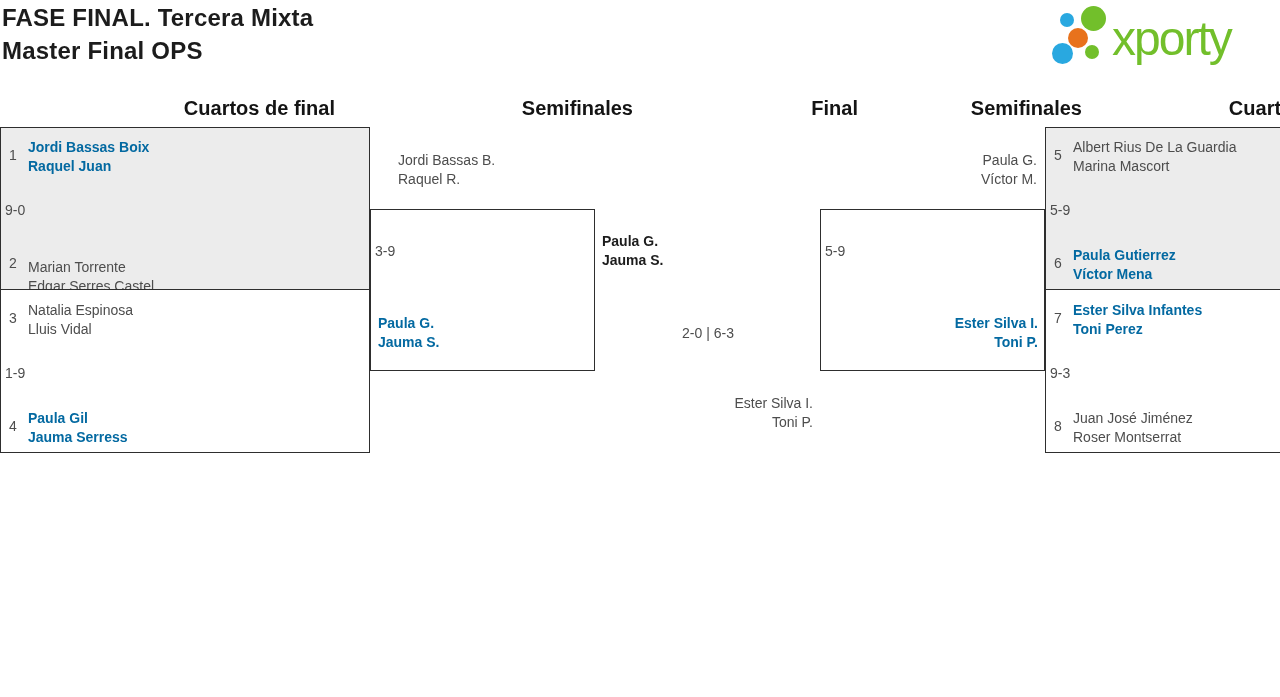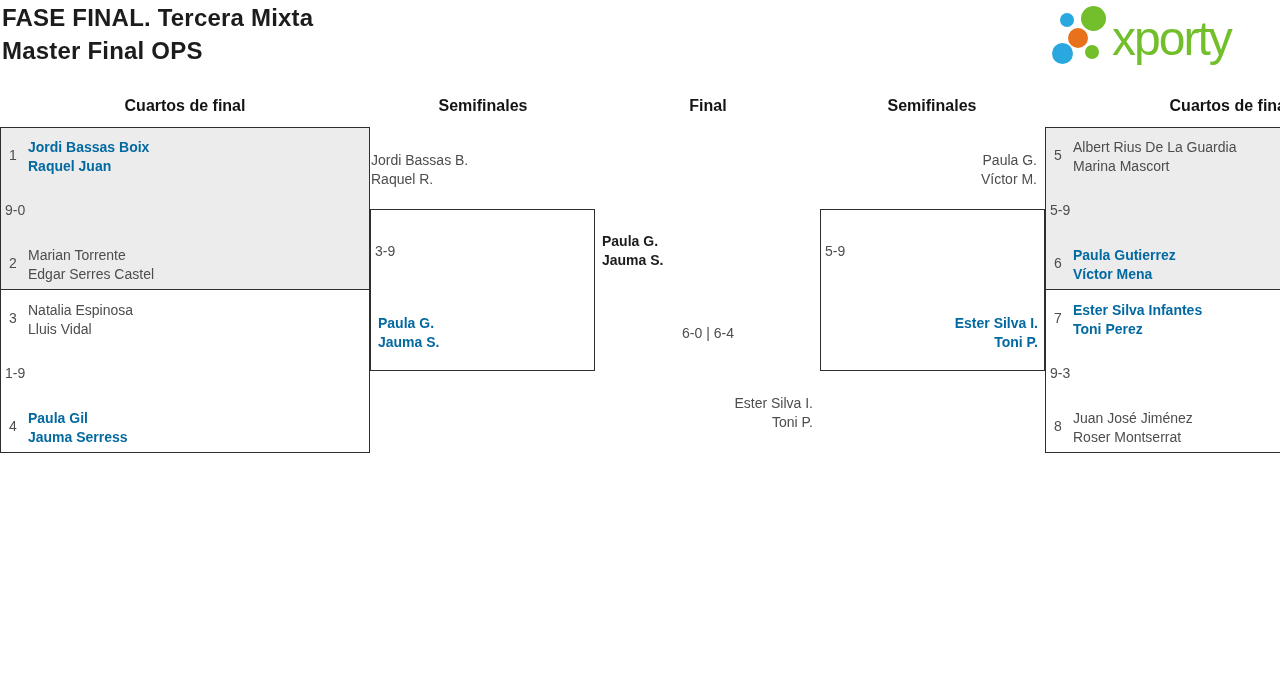--- a/index.html
+++ b/index.html
@@ -3,22 +3,22 @@
 <meta charset="utf-8">
 <style>
   html,body { margin:0; padding:0; background:#ffffff; }
   .stage {
     position:relative; width:1280px; height:697px; background:#ffffff;
     overflow:hidden; font-family:"Liberation Sans", sans-serif;
     -webkit-font-smoothing:antialiased;
   }
   .title { position:absolute; left:2px; top:1px; font-size:24px; font-weight:700;
            line-height:33px; color:#1c1c1c; letter-spacing:0.2px; }
-  .colh  { position:absolute; top:97px; width:300px; text-align:center;
-           font-size:16px; font-weight:700; color:#141414; }
+  .colh  { position:absolute; top:97px; width:300px; text-align:right;
+           font-size:20px; font-weight:700; color:#141414; }
   .box   { position:absolute; border:1px solid #2e2e2e; box-sizing:border-box; background:#ffffff; }
   .box.gray { background:#ececec; }
   .seed  { position:absolute; font-size:14px; color:#4d4d4d; }
   .team  { position:absolute; font-size:14px; line-height:19px; color:#4d4d4d; white-space:nowrap; }
   .team.w { font-weight:700; color:#0369a1; }
   .team.ra { text-align:right; }
   .score { position:absolute; left:4px; width:100%; text-align:left;
            font-size:14px; color:#4d4d4d; }
   .free  { position:absolute; font-size:14px; line-height:19px; color:#4d4d4d; white-space:nowrap; }
   .free.w { font-weight:700; color:#1c1c1c; }
@@ -55,58 +55,58 @@
   <div class="colh" style="left:1080px">Cuartos de final</div>
 
   <div class="box gray" style="left:0;top:127px;width:370px;height:163px">
     <div class="seed" style="left:8px;top:19px">1</div>
     <div class="team w" style="left:27px;top:10px">
       <div>Jordi Bassas Boix</div>
       <div>Raquel Juan</div>
     </div>
     <div class="score" style="top:74px">9-0</div>
     <div class="seed" style="left:8px;top:127px">2</div>
-    <div class="team" style="left:27px;top:118px">
+    <div class="team" style="left:27px;top:130px">
       <div>Marian Torrente</div>
       <div>Edgar Serres Castel</div>
     </div>
   </div>
 
   <div class="box" style="left:0;top:289px;width:370px;height:164px">
     <div class="seed" style="left:8px;top:20px">3</div>
     <div class="team" style="left:27px;top:11px">
       <div>Natalia Espinosa</div>
       <div>Lluis Vidal</div>
     </div>
     <div class="score" style="top:75px">1-9</div>
     <div class="seed" style="left:8px;top:128px">4</div>
     <div class="team w" style="left:27px;top:119px">
       <div>Paula Gil</div>
       <div>Jauma Serress</div>
     </div>
   </div>
 
-  <div class="free" style="left:371px;top:151px">
+  <div class="free" style="left:398px;top:151px">
     <div>Jordi Bassas B.</div>
     <div>Raquel R.</div>
   </div>
 
   <div class="box" style="left:370px;top:209px;width:225px;height:162px">
     <div class="score" style="top:33px">3-9</div>
     <div class="team w" style="left:7px;top:104px">
       <div>Paula G.</div>
       <div>Jauma S.</div>
     </div>
   </div>
 
   <div class="free w" style="left:602px;top:232px">
     <div>Paula G.</div>
     <div>Jauma S.</div>
   </div>
-  <div class="free ctr" style="left:558px;top:324px;width:300px">6-0 | 6-4</div>
+  <div class="free ctr" style="left:558px;top:324px;width:300px">2-0 | 6-3</div>
   <div class="free ra" style="left:513px;top:394px;width:300px">
     <div>Ester Silva I.</div>
     <div>Toni P.</div>
   </div>
 
   <div class="free ra" style="left:737px;top:151px;width:300px">
     <div>Paula G.</div>
     <div>Víctor M.</div>
   </div>
 

